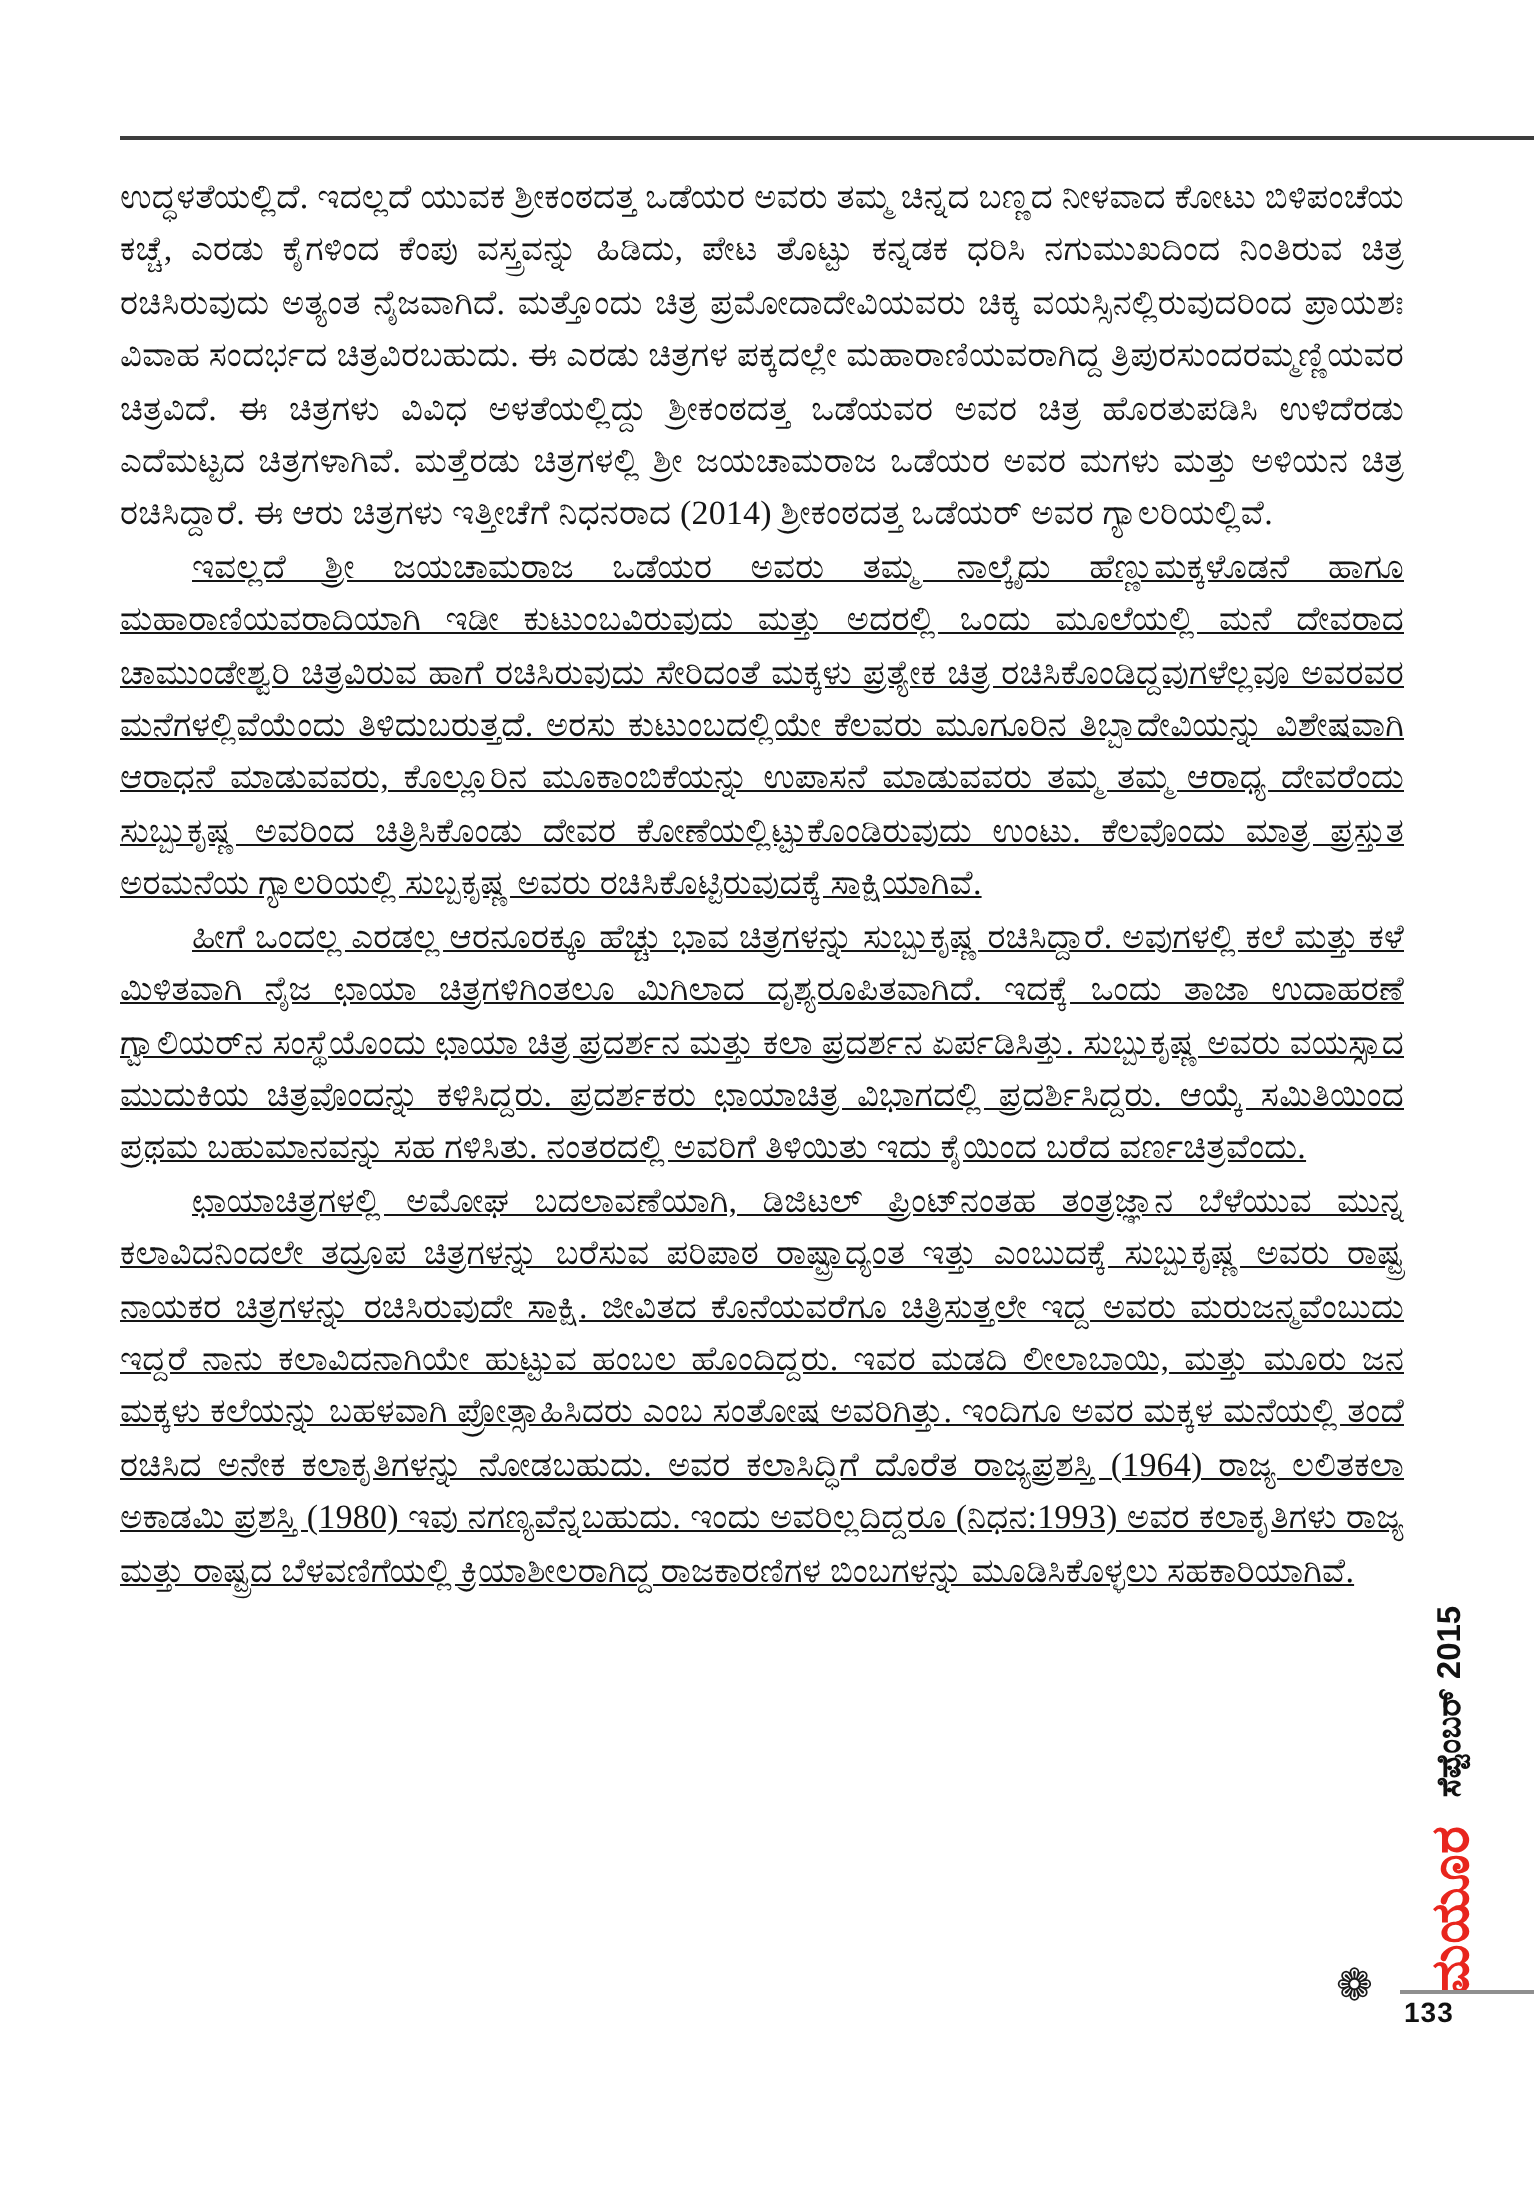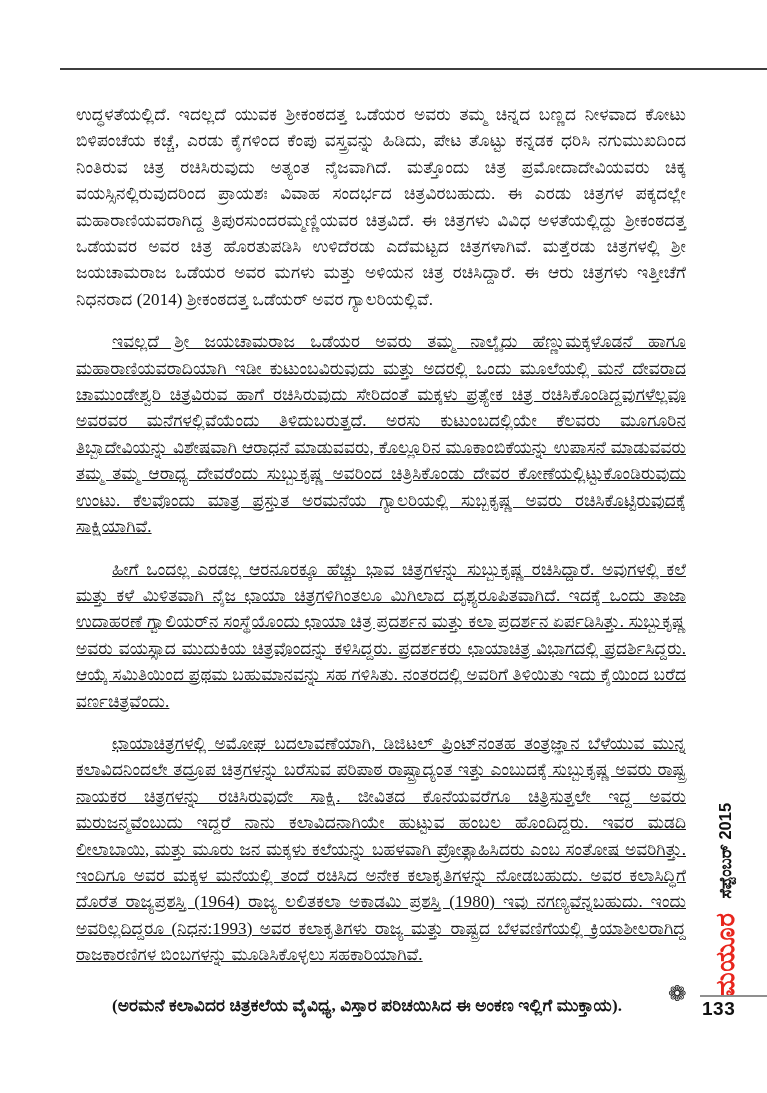--- a/index.html
+++ b/index.html
@@ -15,21 +15,21 @@
   .top-rule{
     position:absolute;left:60px;right:0;top:68px;
     height:2px;background:#3d3d3d;
   }
   .body-text{
     position:absolute;left:60px;top:86px;width:642px;
     font-size:17px;line-height:26.4px;
     text-align:justify;
     letter-spacing:0.1px;
   }
-  .body-text p{margin:16px;padding:0;}
+  .body-text p{margin:0;padding:0;}
   .body-text p.indented{text-indent:36px;text-decoration:underline;}
   .closing-note{
     margin-top:24px !important;
     text-indent:36px;
     font-weight:bold;
   }
   .masthead-vertical{
     position:absolute;
     left:605px;top:855px;
     width:240px;height:44px;
@@ -53,37 +53,36 @@
     font-family:"DejaVu Sans",sans-serif;
     line-height:1;
   }
   .pagenum-rule{
     position:absolute;left:700px;width:67px;top:995px;
     height:2px;background:#8f8f8f;
   }
   .page-number{
     position:absolute;left:702px;top:998px;
     font-family:"Liberation Sans","DejaVu Sans",sans-serif;
-    font-weight:bold;font-size:19px;color:#111111;
+    font-weight:bold;font-size:14px;color:#111111;
     letter-spacing:0.5px;
   }
 </style>
 </head>
 <body>
 
 <div class="page">
 
   <div class="top-rule"></div>
 
   <div class="body-text">
     <p>ಉದ್ಧಳತೆಯಲ್ಲಿದೆ. ಇದಲ್ಲದೆ ಯುವಕ ಶ್ರೀಕಂಠದತ್ತ ಒಡೆಯರ ಅವರು ತಮ್ಮ ಚಿನ್ನದ ಬಣ್ಣದ ನೀಳವಾದ ಕೋಟು ಬಿಳಿಪಂಚೆಯ ಕಚ್ಚೆ, ಎರಡು ಕೈಗಳಿಂದ ಕೆಂಪು ವಸ್ತ್ರವನ್ನು ಹಿಡಿದು, ಪೇಟ ತೊಟ್ಟು ಕನ್ನಡಕ ಧರಿಸಿ ನಗುಮುಖದಿಂದ ನಿಂತಿರುವ ಚಿತ್ರ ರಚಿಸಿರುವುದು ಅತ್ಯಂತ ನೈಜವಾಗಿದೆ. ಮತ್ತೊಂದು ಚಿತ್ರ ಪ್ರಮೋದಾದೇವಿಯವರು ಚಿಕ್ಕ ವಯಸ್ಸಿನಲ್ಲಿರುವುದರಿಂದ ಪ್ರಾಯಶಃ ವಿವಾಹ ಸಂದರ್ಭದ ಚಿತ್ರವಿರಬಹುದು. ಈ ಎರಡು ಚಿತ್ರಗಳ ಪಕ್ಕದಲ್ಲೇ ಮಹಾರಾಣಿಯವರಾಗಿದ್ದ ತ್ರಿಪುರಸುಂದರಮ್ಮಣ್ಣಿಯವರ ಚಿತ್ರವಿದೆ. ಈ ಚಿತ್ರಗಳು ವಿವಿಧ ಅಳತೆಯಲ್ಲಿದ್ದು ಶ್ರೀಕಂಠದತ್ತ ಒಡೆಯವರ ಅವರ ಚಿತ್ರ ಹೊರತುಪಡಿಸಿ ಉಳಿದೆರಡು ಎದೆಮಟ್ಟದ ಚಿತ್ರಗಳಾಗಿವೆ. ಮತ್ತೆರಡು ಚಿತ್ರಗಳಲ್ಲಿ ಶ್ರೀ ಜಯಚಾಮರಾಜ ಒಡೆಯರ ಅವರ ಮಗಳು ಮತ್ತು ಅಳಿಯನ ಚಿತ್ರ ರಚಿಸಿದ್ದಾರೆ. ಈ ಆರು ಚಿತ್ರಗಳು ಇತ್ತೀಚೆಗೆ ನಿಧನರಾದ (2014) ಶ್ರೀಕಂಠದತ್ತ ಒಡೆಯರ್ ಅವರ ಗ್ಯಾಲರಿಯಲ್ಲಿವೆ.</p>
     <p class="indented">ಇವಲ್ಲದೆ ಶ್ರೀ ಜಯಚಾಮರಾಜ ಒಡೆಯರ ಅವರು ತಮ್ಮ ನಾಲ್ಕೈದು ಹೆಣ್ಣುಮಕ್ಕಳೊಡನೆ ಹಾಗೂ ಮಹಾರಾಣಿಯವರಾದಿಯಾಗಿ ಇಡೀ ಕುಟುಂಬವಿರುವುದು ಮತ್ತು ಅದರಲ್ಲಿ ಒಂದು ಮೂಲೆಯಲ್ಲಿ ಮನೆ ದೇವರಾದ ಚಾಮುಂಡೇಶ್ವರಿ ಚಿತ್ರವಿರುವ ಹಾಗೆ ರಚಿಸಿರುವುದು ಸೇರಿದಂತೆ ಮಕ್ಕಳು ಪ್ರತ್ಯೇಕ ಚಿತ್ರ ರಚಿಸಿಕೊಂಡಿದ್ದವುಗಳೆಲ್ಲವೂ ಅವರವರ ಮನೆಗಳಲ್ಲಿವೆಯೆಂದು ತಿಳಿದುಬರುತ್ತದೆ. ಅರಸು ಕುಟುಂಬದಲ್ಲಿಯೇ ಕೆಲವರು ಮೂಗೂರಿನ ತಿಬ್ಬಾದೇವಿಯನ್ನು ವಿಶೇಷವಾಗಿ ಆರಾಧನೆ ಮಾಡುವವರು, ಕೊಲ್ಲೂರಿನ ಮೂಕಾಂಬಿಕೆಯನ್ನು ಉಪಾಸನೆ ಮಾಡುವವರು ತಮ್ಮ ತಮ್ಮ ಆರಾಧ್ಯ ದೇವರೆಂದು ಸುಬ್ಬುಕೃಷ್ಣ ಅವರಿಂದ ಚಿತ್ರಿಸಿಕೊಂಡು ದೇವರ ಕೋಣೆಯಲ್ಲಿಟ್ಟುಕೊಂಡಿರುವುದು ಉಂಟು. ಕೆಲವೊಂದು ಮಾತ್ರ ಪ್ರಸ್ತುತ ಅರಮನೆಯ ಗ್ಯಾಲರಿಯಲ್ಲಿ ಸುಬ್ಬಕೃಷ್ಣ ಅವರು ರಚಿಸಿಕೊಟ್ಟಿರುವುದಕ್ಕೆ ಸಾಕ್ಷಿಯಾಗಿವೆ.</p>
     <p class="indented">ಹೀಗೆ ಒಂದಲ್ಲ ಎರಡಲ್ಲ ಆರನೂರಕ್ಕೂ ಹೆಚ್ಚು ಭಾವ ಚಿತ್ರಗಳನ್ನು ಸುಬ್ಬುಕೃಷ್ಣ ರಚಿಸಿದ್ದಾರೆ. ಅವುಗಳಲ್ಲಿ ಕಲೆ ಮತ್ತು ಕಳೆ ಮಿಳಿತವಾಗಿ ನೈಜ ಛಾಯಾ ಚಿತ್ರಗಳಿಗಿಂತಲೂ ಮಿಗಿಲಾದ ದೃಶ್ಯರೂಪಿತವಾಗಿದೆ. ಇದಕ್ಕೆ ಒಂದು ತಾಜಾ ಉದಾಹರಣೆ ಗ್ವಾಲಿಯರ್‌ನ ಸಂಸ್ಥೆಯೊಂದು ಛಾಯಾ ಚಿತ್ರ ಪ್ರದರ್ಶನ ಮತ್ತು ಕಲಾ ಪ್ರದರ್ಶನ ಏರ್ಪಡಿಸಿತ್ತು. ಸುಬ್ಬುಕೃಷ್ಣ ಅವರು ವಯಸ್ಸಾದ ಮುದುಕಿಯ ಚಿತ್ರವೊಂದನ್ನು ಕಳಿಸಿದ್ದರು. ಪ್ರದರ್ಶಕರು ಛಾಯಾಚಿತ್ರ ವಿಭಾಗದಲ್ಲಿ ಪ್ರದರ್ಶಿಸಿದ್ದರು. ಆಯ್ಕೆ ಸಮಿತಿಯಿಂದ ಪ್ರಥಮ ಬಹುಮಾನವನ್ನು ಸಹ ಗಳಿಸಿತು. ನಂತರದಲ್ಲಿ ಅವರಿಗೆ ತಿಳಿಯಿತು ಇದು ಕೈಯಿಂದ ಬರೆದ ವರ್ಣಚಿತ್ರವೆಂದು.</p>
     <p class="indented">ಛಾಯಾಚಿತ್ರಗಳಲ್ಲಿ ಅಮೋಘ ಬದಲಾವಣೆಯಾಗಿ, ಡಿಜಿಟಲ್ ಪ್ರಿಂಟ್‌ನಂತಹ ತಂತ್ರಜ್ಞಾನ ಬೆಳೆಯುವ ಮುನ್ನ ಕಲಾವಿದನಿಂದಲೇ ತದ್ರೂಪ ಚಿತ್ರಗಳನ್ನು ಬರೆಸುವ ಪರಿಪಾಠ ರಾಷ್ಟ್ರಾದ್ಯಂತ ಇತ್ತು ಎಂಬುದಕ್ಕೆ ಸುಬ್ಬುಕೃಷ್ಣ ಅವರು ರಾಷ್ಟ್ರ ನಾಯಕರ ಚಿತ್ರಗಳನ್ನು ರಚಿಸಿರುವುದೇ ಸಾಕ್ಷಿ. ಜೀವಿತದ ಕೊನೆಯವರೆಗೂ ಚಿತ್ರಿಸುತ್ತಲೇ ಇದ್ದ ಅವರು ಮರುಜನ್ಮವೆಂಬುದು ಇದ್ದರೆ ನಾನು ಕಲಾವಿದನಾಗಿಯೇ ಹುಟ್ಟುವ ಹಂಬಲ ಹೊಂದಿದ್ದರು. ಇವರ ಮಡದಿ ಲೀಲಾಬಾಯಿ, ಮತ್ತು ಮೂರು ಜನ ಮಕ್ಕಳು ಕಲೆಯನ್ನು ಬಹಳವಾಗಿ ಪ್ರೋತ್ಸಾಹಿಸಿದರು ಎಂಬ ಸಂತೋಷ ಅವರಿಗಿತ್ತು. ಇಂದಿಗೂ ಅವರ ಮಕ್ಕಳ ಮನೆಯಲ್ಲಿ ತಂದೆ ರಚಿಸಿದ ಅನೇಕ ಕಲಾಕೃತಿಗಳನ್ನು ನೋಡಬಹುದು. ಅವರ ಕಲಾಸಿದ್ಧಿಗೆ ದೊರೆತ ರಾಜ್ಯಪ್ರಶಸ್ತಿ (1964) ರಾಜ್ಯ ಲಲಿತಕಲಾ ಅಕಾಡಮಿ ಪ್ರಶಸ್ತಿ (1980) ಇವು ನಗಣ್ಯವೆನ್ನಬಹುದು. ಇಂದು ಅವರಿಲ್ಲದಿದ್ದರೂ (ನಿಧನ:1993) ಅವರ ಕಲಾಕೃತಿಗಳು ರಾಜ್ಯ ಮತ್ತು ರಾಷ್ಟ್ರದ ಬೆಳವಣಿಗೆಯಲ್ಲಿ ಕ್ರಿಯಾಶೀಲರಾಗಿದ್ದ ರಾಜಕಾರಣಿಗಳ ಬಿಂಬಗಳನ್ನು ಮೂಡಿಸಿಕೊಳ್ಳಲು ಸಹಕಾರಿಯಾಗಿವೆ.</p>
-    <p class="closing-note">(ಅರಮನೆ ಕಲಾವಿದರ ಚಿತ್ರಕಲೆಯ ವೈವಿಧ್ಯ, ವಿಸ್ತಾರ ಪರಿಚಯಿಸಿದ ಈ ಅಂಕಣ ಇಲ್ಲಿಗೆ ಮುಕ್ತಾಯ).</p>
   </div>
 
   <div class="masthead-vertical">
     <span class="magazine-name" style="color: rgb(232, 37, 29);">ಮಯೂರ</span>
     <span class="issue-date">ಸೆಪ್ಟೆಂಬರ್ 2015</span>
   </div>
 
   <div class="footer-ornament">❁</div>
 
   <div class="pagenum-rule"></div>

